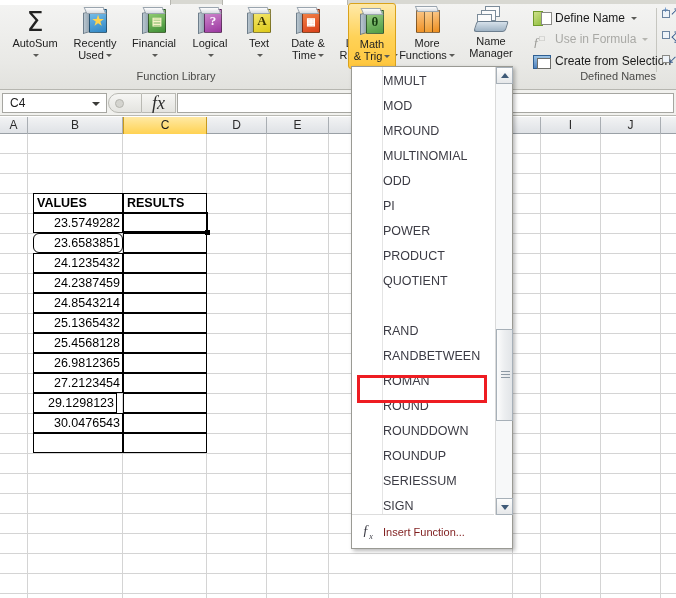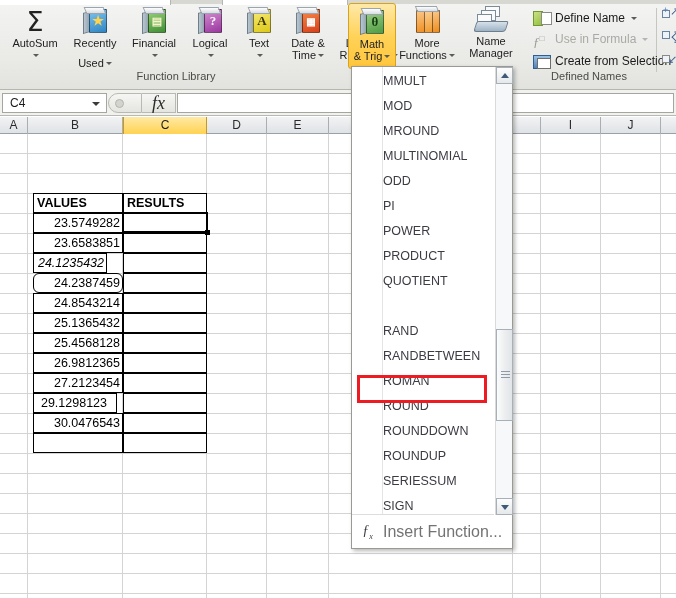--- a/index.html
+++ b/index.html
@@ -256,21 +256,21 @@
   }
   .menu-footer {
     position:absolute; left:0; right:0; bottom:0; height:32px;
     display:flex; align-items:center; cursor:default;
   }
   .menu-footer .fxi {
     width:31px; text-align:center;
     font-family:"Liberation Serif", serif; font-style:italic;
     font-size:14px; color:#3b3b44;
   }
-  .menu-footer .ftxt { font-size:16px; color:#737373; }
+  .menu-footer .ftxt { font-size:11px; color:#7f1d1d; }
   .menu-vline {
     position:absolute; left:30px; top:0; bottom:34px; width:1px;
     background:#e4e4e4;
   }
 
   .sbar {
     position:absolute; right:0; top:0; bottom:33px; width:17px;
     background:#f7f8f9; border-left:1px solid #dadada;
   }
   .sb-btn {
@@ -311,39 +311,39 @@
     <div class="ribbon-tabstrip"></div>
     <div class="tabgap" style="left:0px;width:171px;border-left:none;"></div>
     <div class="tabgap" style="left:222px;width:126px;"></div>
 
     <div class="grp" id="grp-fn" style="left:0px; width:352px;">
       <div class="grp-label">Function Library</div>
     </div>
     <div class="grp-sep" style="left:352px;"></div>
 
     <div class="grp" id="grp-dn" style="left:460px; width:196px;">
-      <div class="grp-label" style="text-align:center;padding-left:62px;">Defined Names</div>
+      <div class="grp-label" style="text-align:right;padding-left:62px;">Defined Names</div>
     </div>
     <div class="grp-sep" style="left:656px;"></div>
 
     <div class="btn" style="left:6px; width:58px;">
       <div class="sigma">Σ</div>
       <div class="lbl">AutoSum</div>
       <div class="caret-row"><span class="caret"></span></div>
     </div>
 
     <div class="btn" style="left:66px; width:58px;">
       <div class="bookicon">
         <div class="spine"></div>
         <div class="cover" style="background:linear-gradient(160deg,#7fc4ee,#2f86c4);"></div>
         <div class="pages"></div>
         <div class="glyph" style="color:#ffd34e;">★</div>
       </div>
       <div class="lbl">Recently</div>
-      <div class="lbl" style="margin-top:8px;"><span>Used</span><span class="caret"></span></div>
+      <div class="lbl" style="margin-top:0;"><span>Used</span><span class="caret"></span></div>
     </div>
 
     <div class="btn" style="left:126px; width:56px;">
       <div class="bookicon">
         <div class="spine"></div>
         <div class="cover" style="background:linear-gradient(160deg,#9bd37a,#3f8f36);"></div>
         <div class="pages"></div>
         <div class="glyph" style="color:#f7f3c8;font-size:11px;">▤</div>
       </div>
       <div class="lbl">Financial</div>
@@ -518,29 +518,29 @@
       <div class="gl-h" style="top:379px;"></div>
       <div class="gl-h" style="top:399px;"></div>
       <div class="gl-h" style="top:419px;"></div>
       <div class="gl-h" style="top:439px;"></div>
       <div class="gl-h" style="top:459px;"></div>
 
       <div class="tblcell hdr" style="left:33px; top:59px; width:90px;">VALUES</div>
       <div class="tblcell hdr" style="left:123px; top:59px; width:84px;">RESULTS</div>
 
       <div class="tblcell num" style="left:33px; top:79px;  width:90px;">23.5749282</div>
-      <div class="tblcell num" style="left:33px; top:99px;  width:90px;">23.6583851</div>
-      <div class="tblcell num" style="left:33px; top:119px; width:74px;font-style:italic;">24.1235432</div>
-      <div class="tblcell num" style="left:33px; top:139px; width:90px;border-radius:6px;">24.2387459</div>
+      <div class="tblcell num" style="left:33px; top:99px;  width:90px;border-radius:6px;">23.6583851</div>
+      <div class="tblcell num" style="left:33px; top:119px; width:90px;">24.1235432</div>
+      <div class="tblcell num" style="left:33px; top:139px; width:90px;">24.2387459</div>
       <div class="tblcell num" style="left:33px; top:159px; width:90px;">24.8543214</div>
       <div class="tblcell num" style="left:33px; top:179px; width:90px;">25.1365432</div>
       <div class="tblcell num" style="left:33px; top:199px; width:90px;">25.4568128</div>
       <div class="tblcell num" style="left:33px; top:219px; width:90px;">26.9812365</div>
       <div class="tblcell num" style="left:33px; top:239px; width:90px;">27.2123454</div>
-      <div class="tblcell num" style="left:33px; top:259px; width:84px;text-align:center;">29.1298123</div>
+      <div class="tblcell num" style="left:33px; top:259px; width:84px;">29.1298123</div>
       <div class="tblcell num" style="left:33px; top:279px; width:90px;">30.0476543</div>
       <div class="tblcell num" style="left:33px; top:299px; width:90px;"></div>
 
       <div class="tblcell" style="left:123px; top:99px;  width:84px;"></div>
       <div class="tblcell" style="left:123px; top:119px; width:84px;"></div>
       <div class="tblcell" style="left:123px; top:139px; width:84px;"></div>
       <div class="tblcell" style="left:123px; top:159px; width:84px;"></div>
       <div class="tblcell" style="left:123px; top:179px; width:84px;"></div>
       <div class="tblcell" style="left:123px; top:199px; width:84px;"></div>
       <div class="tblcell" style="left:123px; top:219px; width:84px;"></div>

